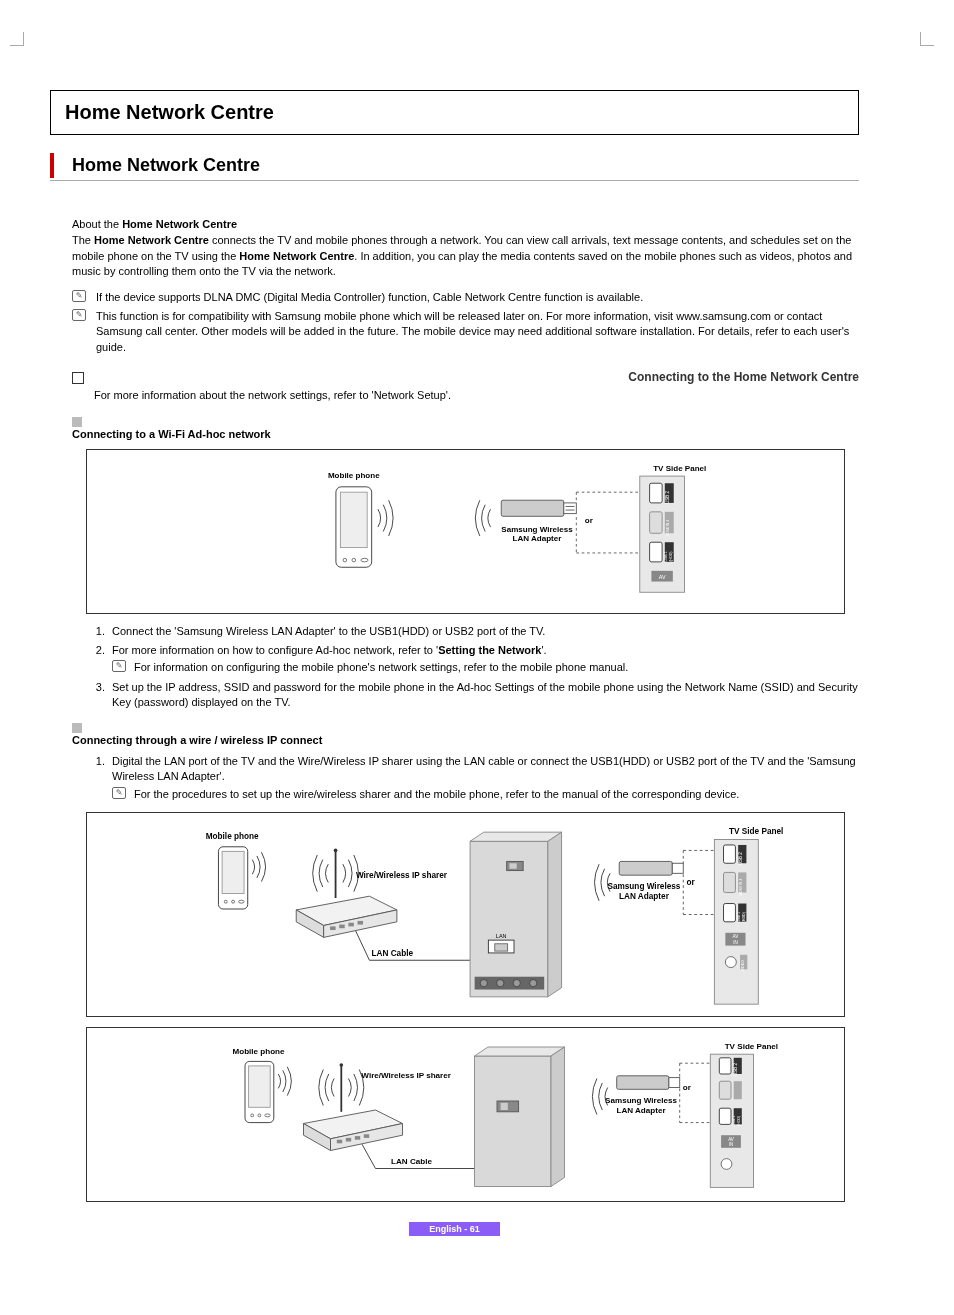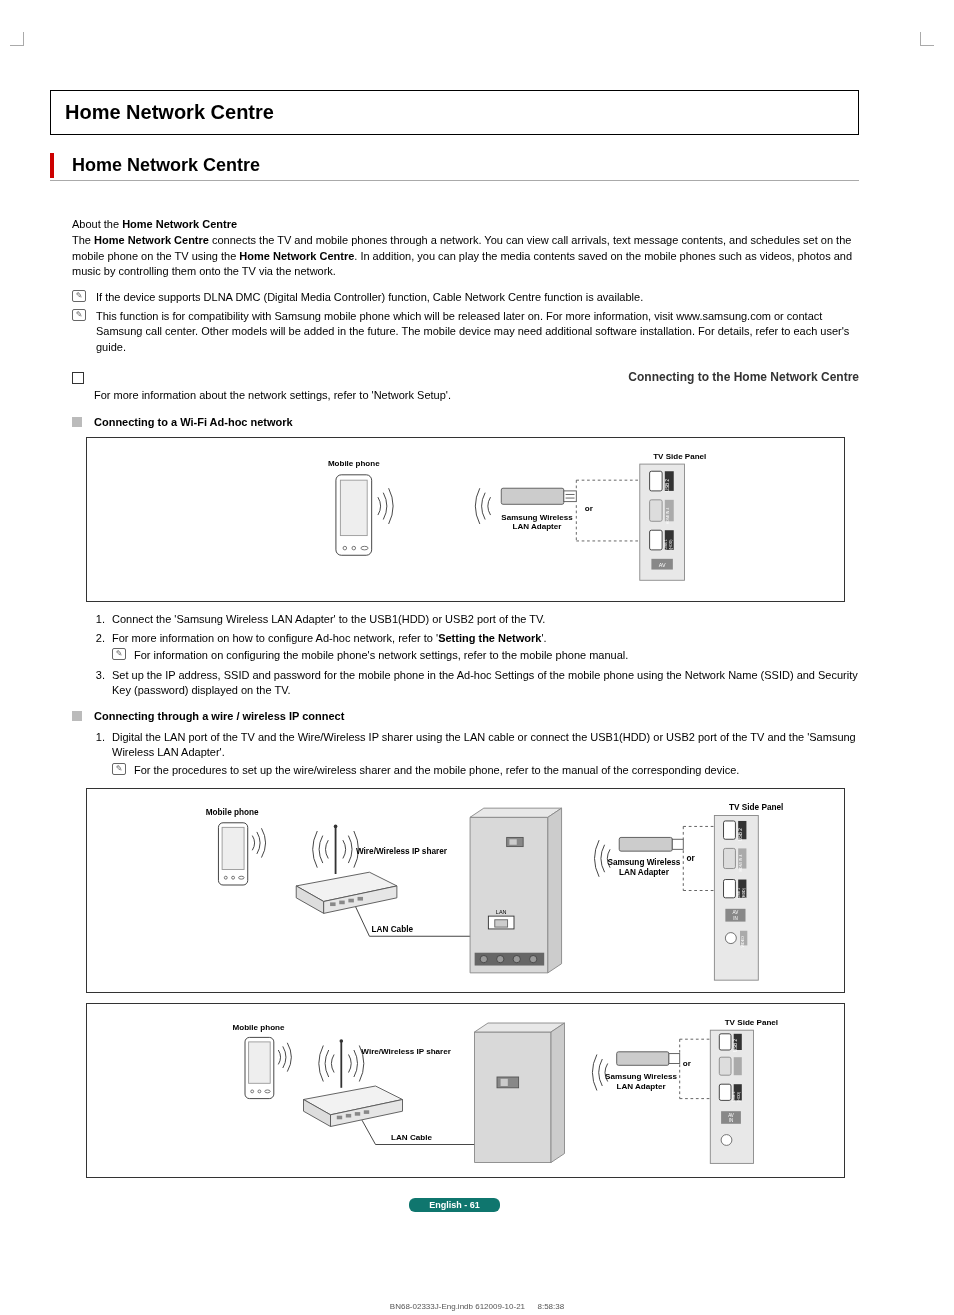--- a/index.html
+++ b/index.html
@@ -64,42 +64,42 @@
   }
   .chk-icon {
     width: 12px; height: 12px;
     border: 1px solid #333;
     margin-right: 10px;
     position: relative;
   }
   .sub-title { font-weight: bold; color: #333; font-size: 12px; }
   .sub-desc { margin-left: 22px; margin-bottom: 12px; }
 
-  .para-row { display:flex; align-items:flex-start; margin-bottom:6px; margin-top:8px; }
+  .para-row { display:flex; align-items:flex-start; margin-bottom:6px; margin-top:8px;flex-direction:column; }
   .gray-sq { width:10px; height:10px; background:#bbb; margin-right:12px; margin-top:2px; flex-shrink:0; }
   .para-title { font-weight:bold; font-size:11px; }
 
   .diagram {
     border:1px solid #333;
     margin:6px 14px 10px 14px;
     padding:10px 12px;
     position:relative;
   }
 
   ol.steps { list-style: decimal; margin-left: 36px; margin-bottom:10px; }
   ol.steps li { padding-left: 4px; margin-bottom: 4px; line-height:1.4; }
   .inline-note { position:relative; padding-left:22px; display:block; margin-top:2px; }
   .inline-note .note-icon { left:0; }
 
   .pagebar {
     display:flex; justify-content:center; margin-top:20px;
   }
   .pagebar-pill {
-    background:#0f766e; color:#fff; font-size:9px; font-weight:bold;
-    padding:2px 20px; border-radius:6px;
+    background:#8b5cf6; color:#fff; font-size:9px; font-weight:bold;
+    padding:2px 20px; border-radius:0;
   }
   .footline {
     display:flex; justify-content:center;
     font-size:8px; color:#555;
     margin:70px 30px 0 30px;
     padding:0 10px;
   }
   .top-crop {
     position:absolute; top:32px; width:100%;
     display:flex; justify-content:space-between;

